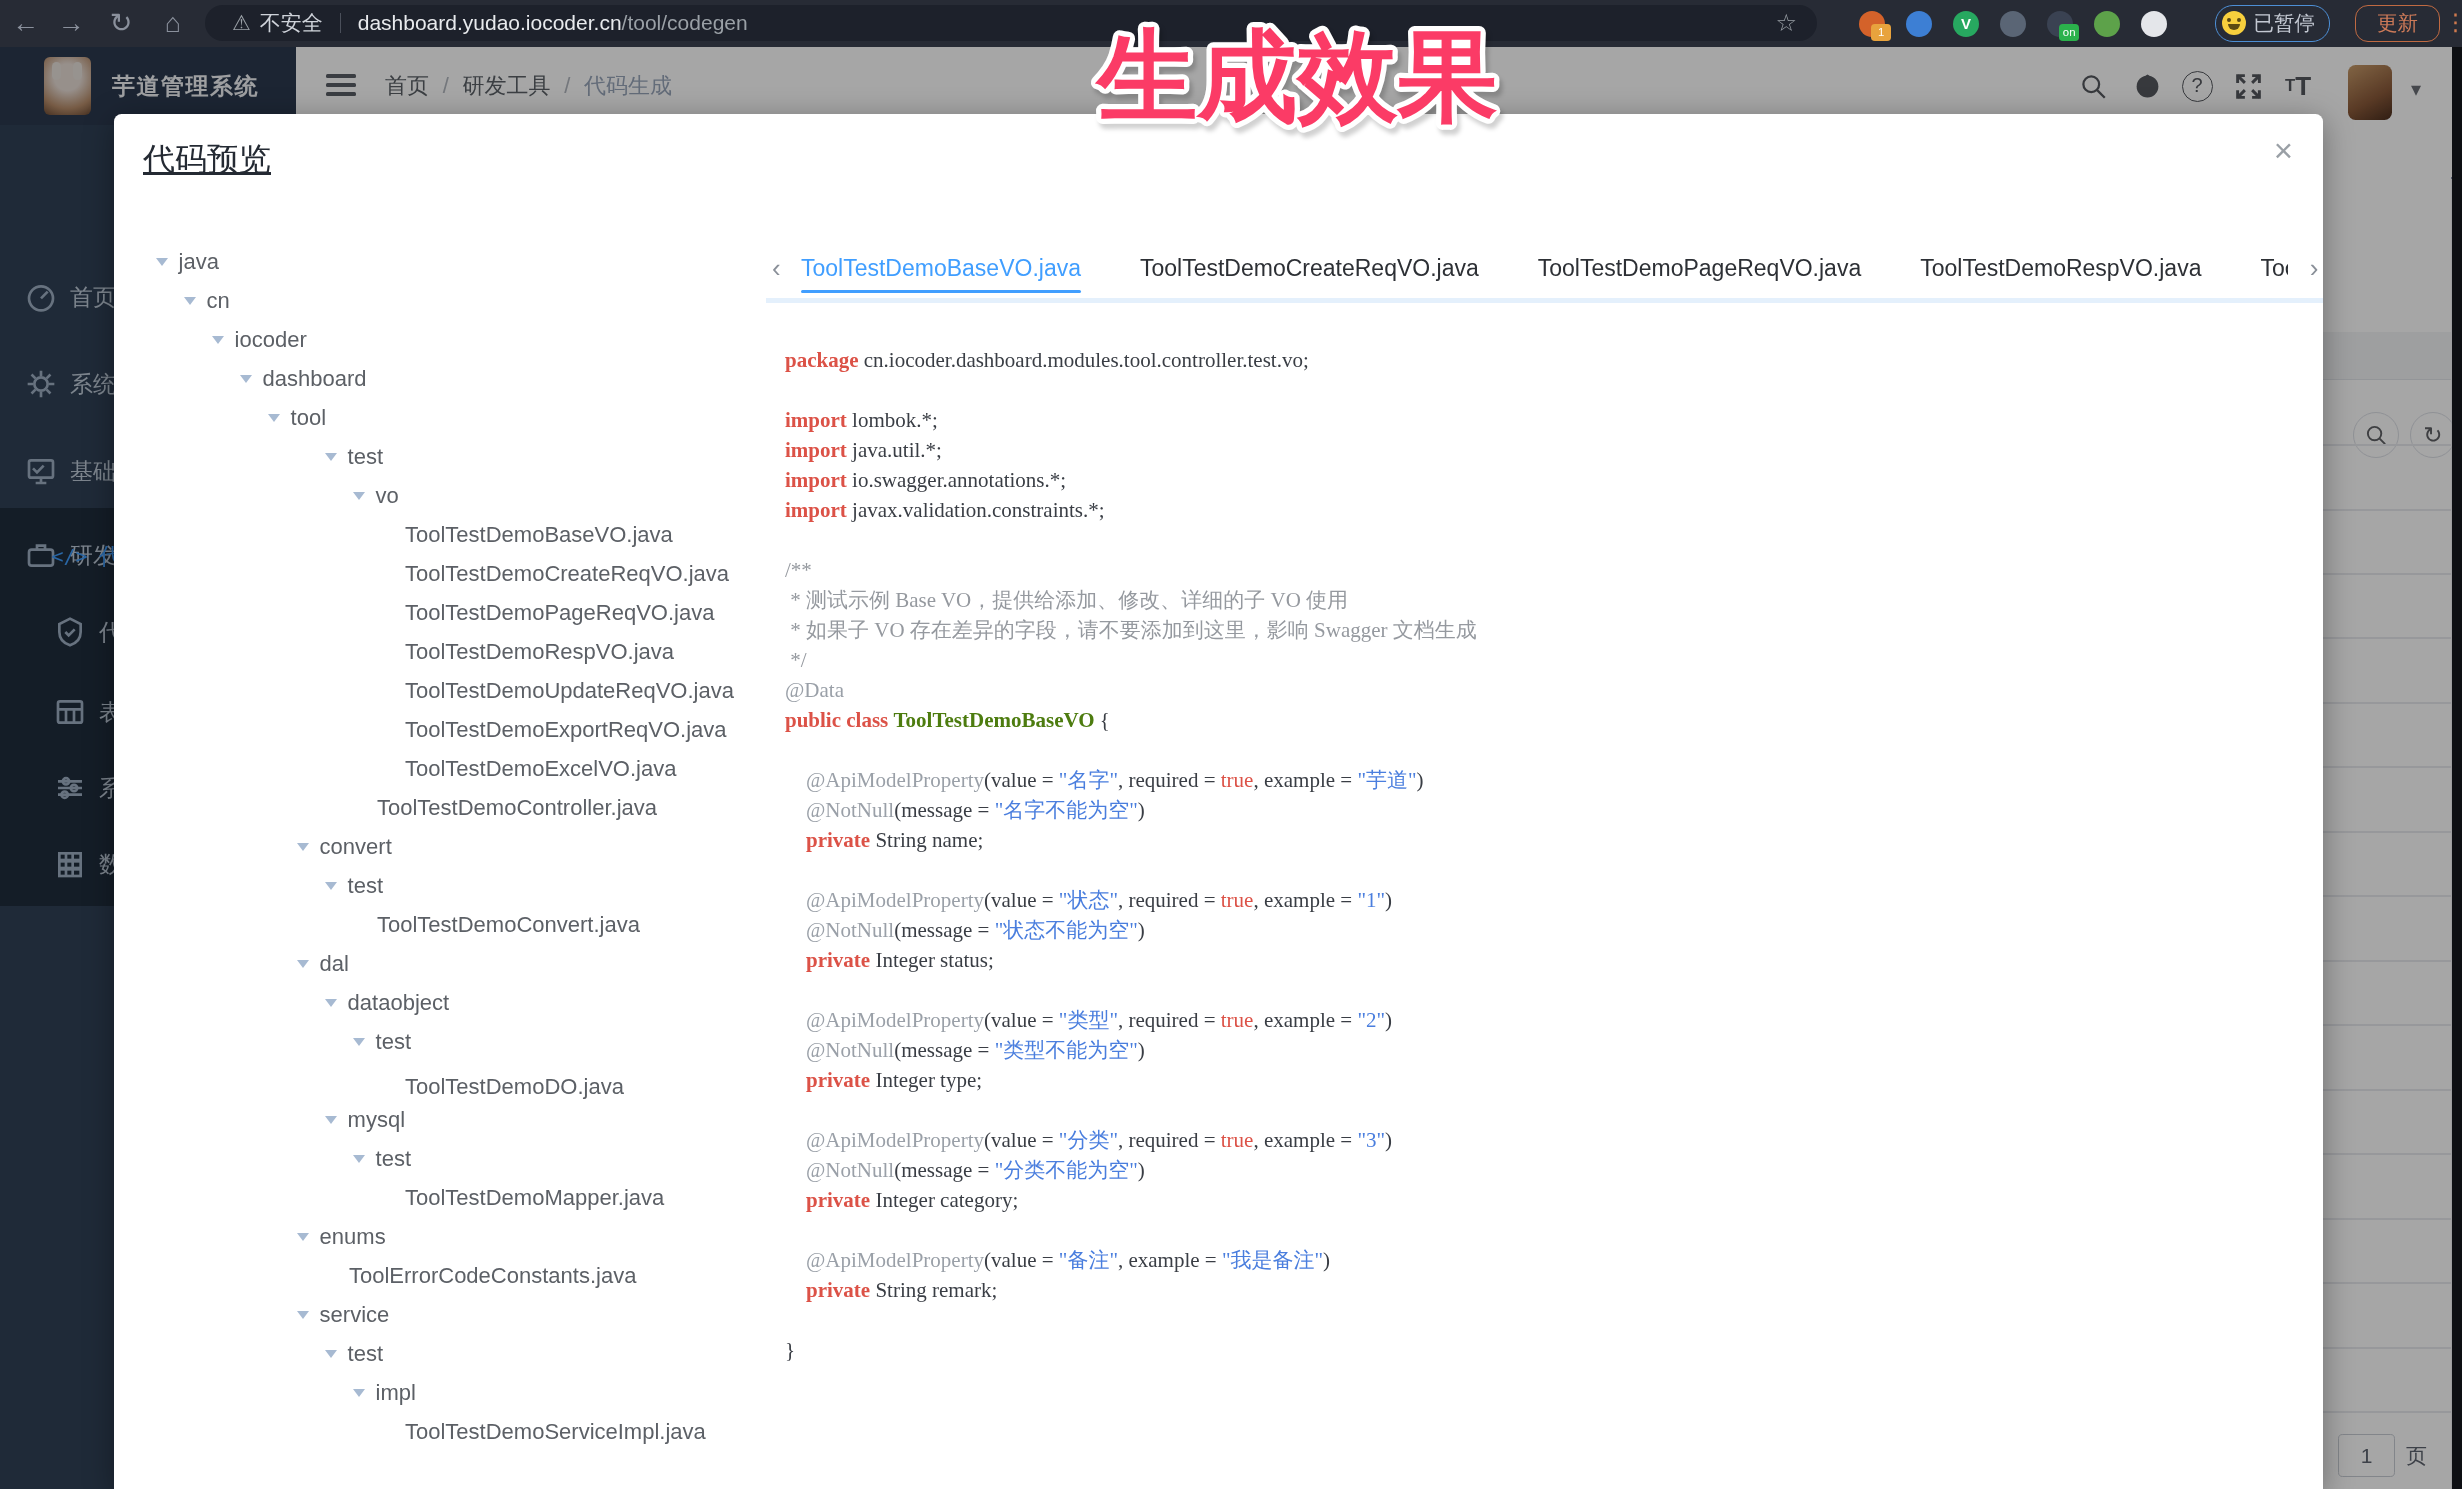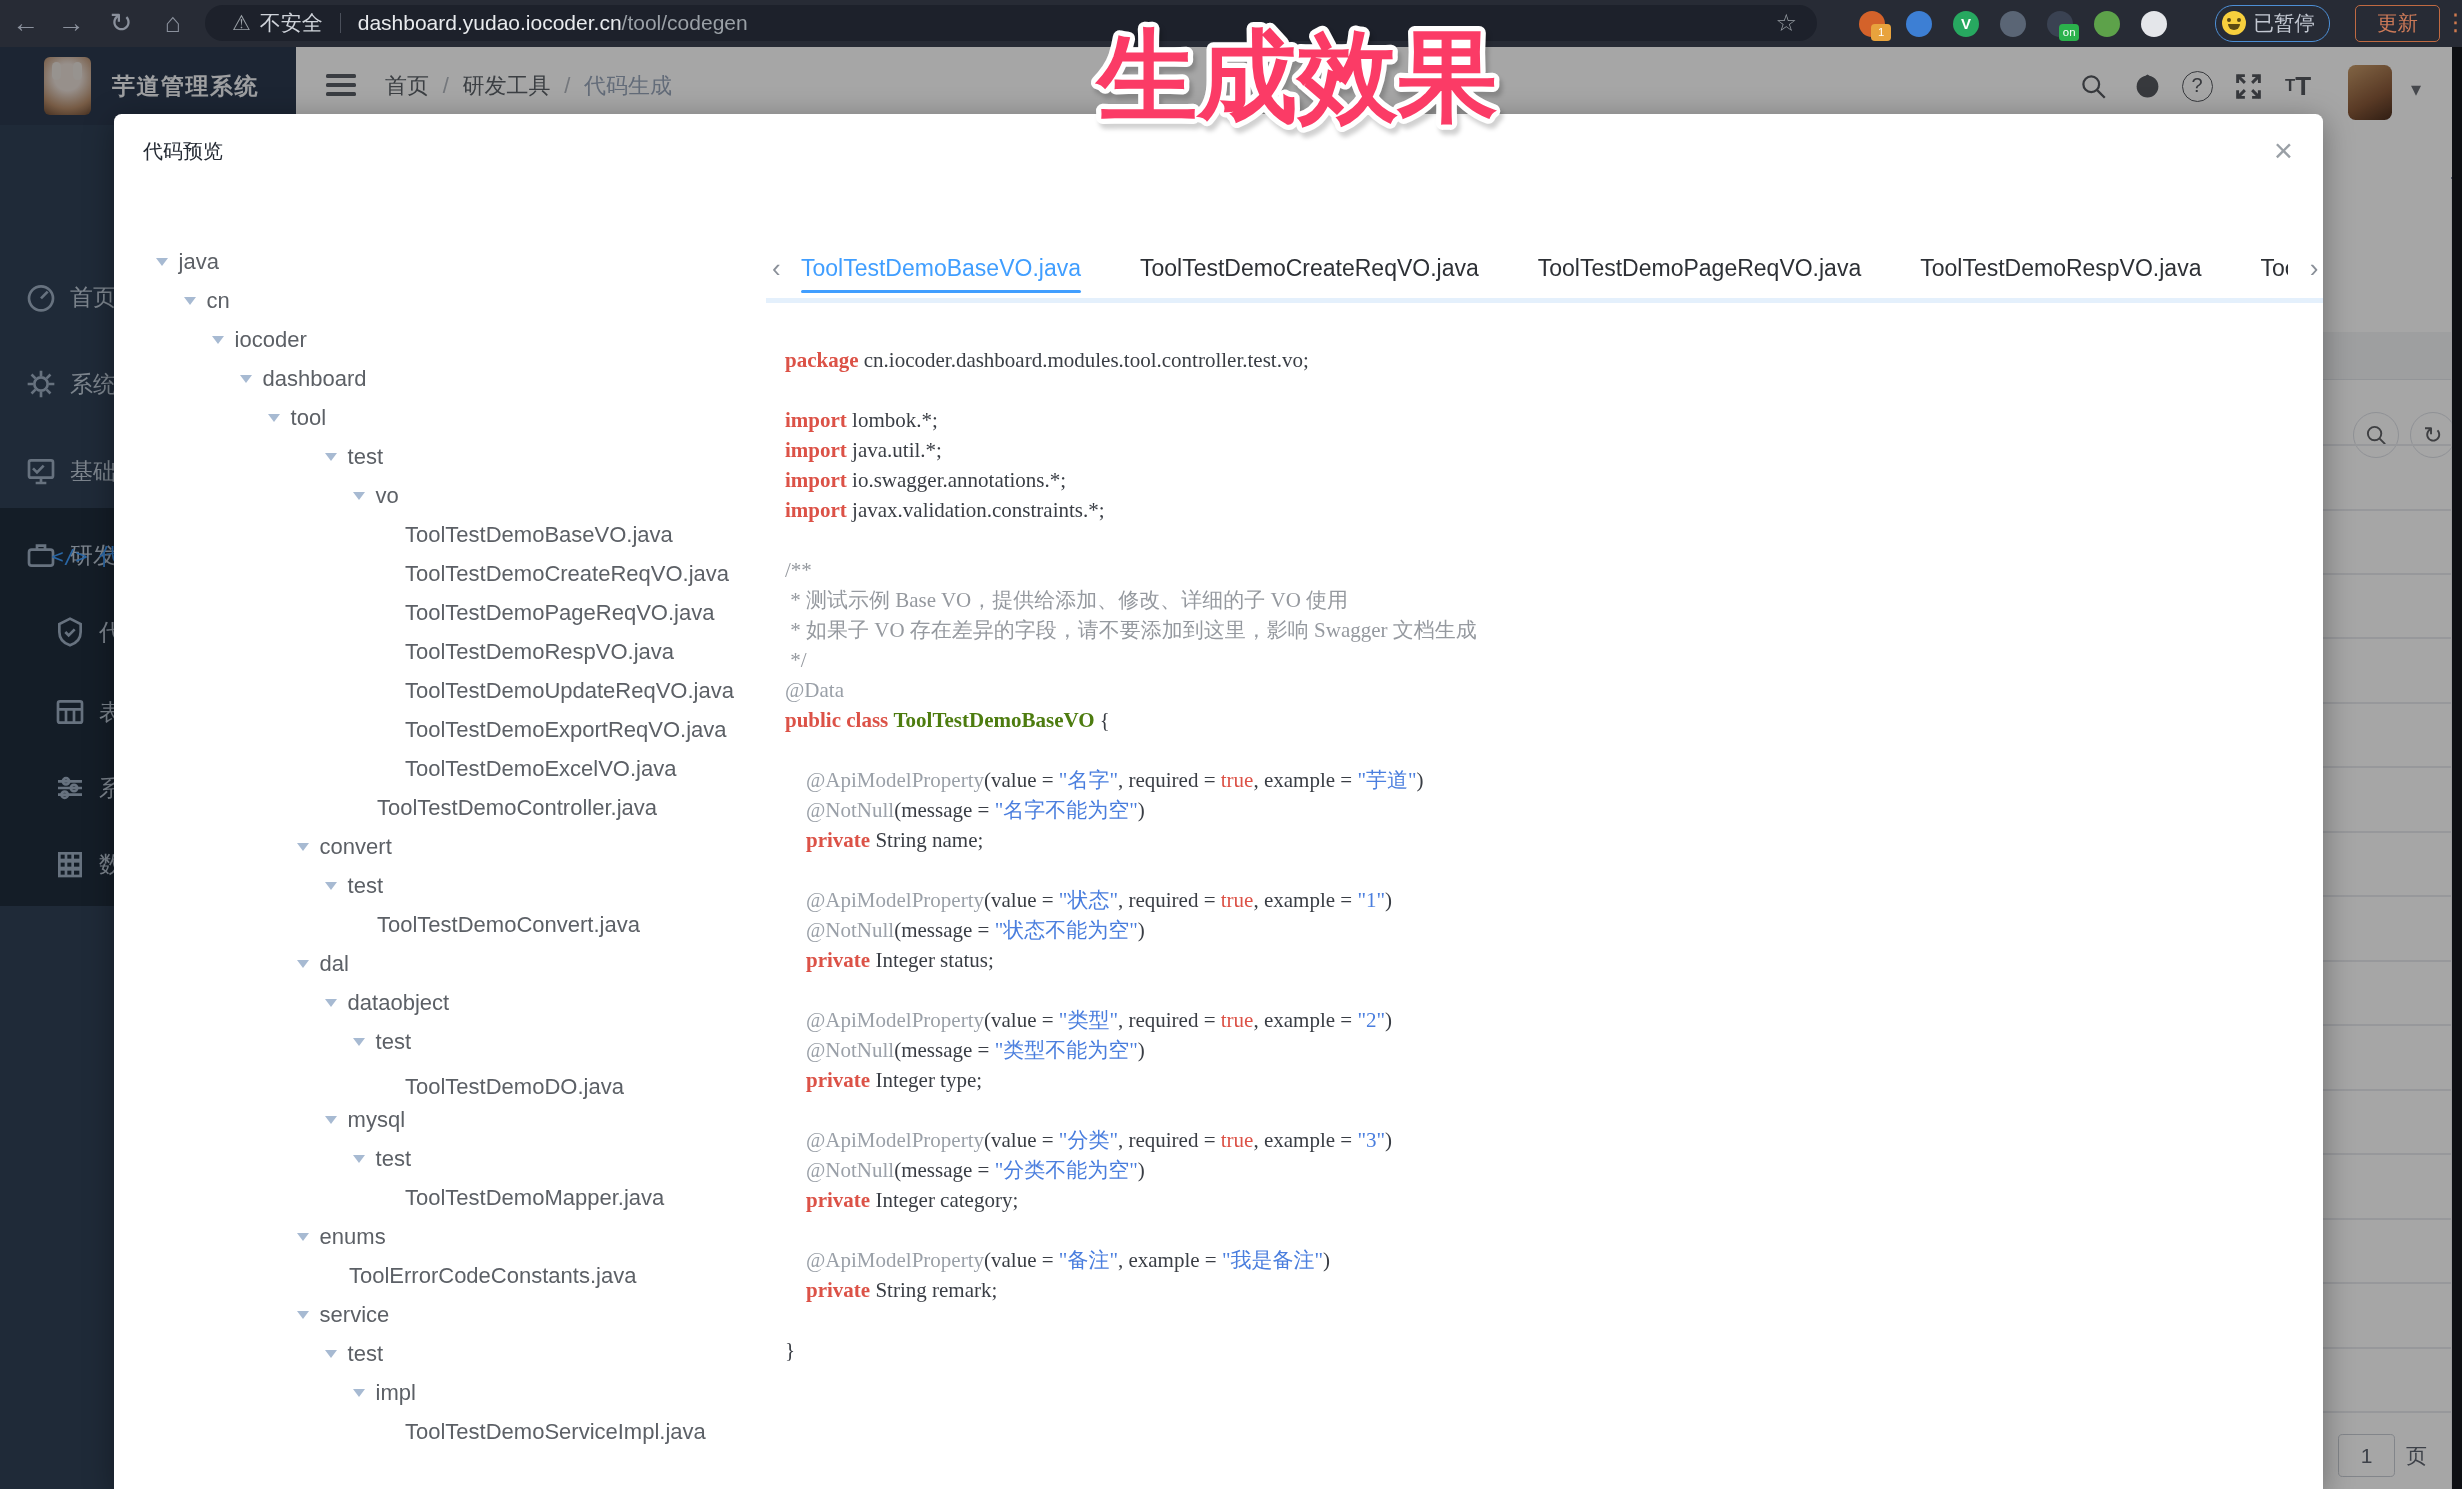--- a/index.html
+++ b/index.html
@@ -20,21 +20,21 @@
   .ext{width:26px;height:26px;border-radius:50%;position:relative;display:inline-block;}
   .ext .badge{position:absolute;right:-6px;bottom:-4.6px;min-width:16.7px;height:16.7px;border-radius:3.8px;
       font-size:11.4px;line-height:16.7px;text-align:center;color:#fff;padding:0 1.5px;}
   .ext .glyph{position:absolute;inset:0;color:#fff;font-size:15px;line-height:26px;text-align:center;font-weight:bold;}
   #paused-pill{position:absolute;left:2215px;top:4.6px;height:35px;border:1.5px solid #4d8fd6;border-radius:18px;
       display:flex;align-items:center;padding:0 13.7px 0 6px;gap:7.6px;}
   #paused-pill .face{width:24px;height:24px;border-radius:50%;background:#f7cf3d;position:relative;}
   #paused-pill .face:before{content:"";position:absolute;left:5.3px;top:6.8px;width:3.8px;height:3.8px;border-radius:50%;background:#5c4a12;box-shadow:10px 0 0 #5c4a12;}
   #paused-pill .face:after{content:"";position:absolute;left:6px;top:13px;width:12px;height:6px;border-radius:0 0 12px 12px;background:#5c4a12;}
   #paused-pill .txt{color:#c3c8d2;font-size:20.5px;}
-  #update-pill{position:absolute;left:2355px;top:4.6px;width:83px;height:35px;border:1.5px solid #c06a42;border-radius:5px;
+  #update-pill{position:absolute;left:2355px;top:4.6px;width:83px;height:35px;border:1.5px solid #c06a42;border-radius:13px;
       display:flex;align-items:center;justify-content:center;color:#cd7a58;font-size:20.5px;}
   #menu-dots{position:absolute;left:2444px;top:0;height:47px;line-height:44px;color:#d07a4e;font-size:23px;}
 
   
   #page{position:absolute;left:0;top:47px;width:2462px;height:1443px;background:#f0f2f5;z-index:1;}
   #logo-block{position:absolute;left:0;top:0;width:296px;height:78px;background:#2b3a4f;display:flex;align-items:center;}
   #logo-img{width:47px;height:58px;border-radius:6px;margin-left:44px;
       background:radial-gradient(circle at 50% 35%,#e8ddd6 0 30%,#b78d6b 70%,#6b4a33 100%);position:relative;}
   #logo-img:before{content:"";position:absolute;left:7.6px;top:4.6px;width:9px;height:18px;border-radius:7.6px;background:#e8e2dc;box-shadow:21px 0 0 #e8e2dc;}
   #app-title{color:#f3f5f8;font-size:23px;font-weight:bold;margin-left:21px;letter-spacing:1.5px;}
@@ -73,21 +73,21 @@
       text-align:center;line-height:41px;font-size:21px;color:#5f6570;background:#fff;}
   #pager-suffix{position:absolute;left:2103px;top:1265px;font-size:21px;color:#5f6570;}
   #scroll-strip{position:absolute;left:2452px;top:0;width:10.6px;height:1443px;background:#15181e;}
 
   
   #dim{position:absolute;left:0;top:47px;width:2462px;height:1443px;background:rgba(0,0,0,0.35);z-index:2;}
 
   
   #modal{position:absolute;left:114px;top:114px;width:2209px;height:1376px;background:#fff;z-index:3;
       border-radius:7.6px 7.6px 0 0;box-shadow:0 6px 30px rgba(0,0,0,.35);}
-  #modal-title{position:absolute;left:29px;top:24px;font-size:20px;color:#242a33;}
+  #modal-title{position:absolute;left:29px;top:24px;font-size:32px;color:#242a33;text-decoration:underline;}
   #modal-close{position:absolute;right:30px;top:20px;font-size:33px;color:#9aa0a6;line-height:33px;}
 
   
   #tree{position:absolute;left:27px;top:128px;width:630px;height:1248px;overflow:hidden;}
   .tree-row{height:39px;display:flex;align-items:center;font-size:22px;color:#5c6066;}
   .tree-caret{width:0;height:0;border-left:6.8px solid transparent;border-right:6.8px solid transparent;
       border-top:8.3px solid #a7bad2;margin-right:10.6px;flex:0 0 auto;}
   .tree-spacer{width:24px;flex:0 0 auto;}
 
   

